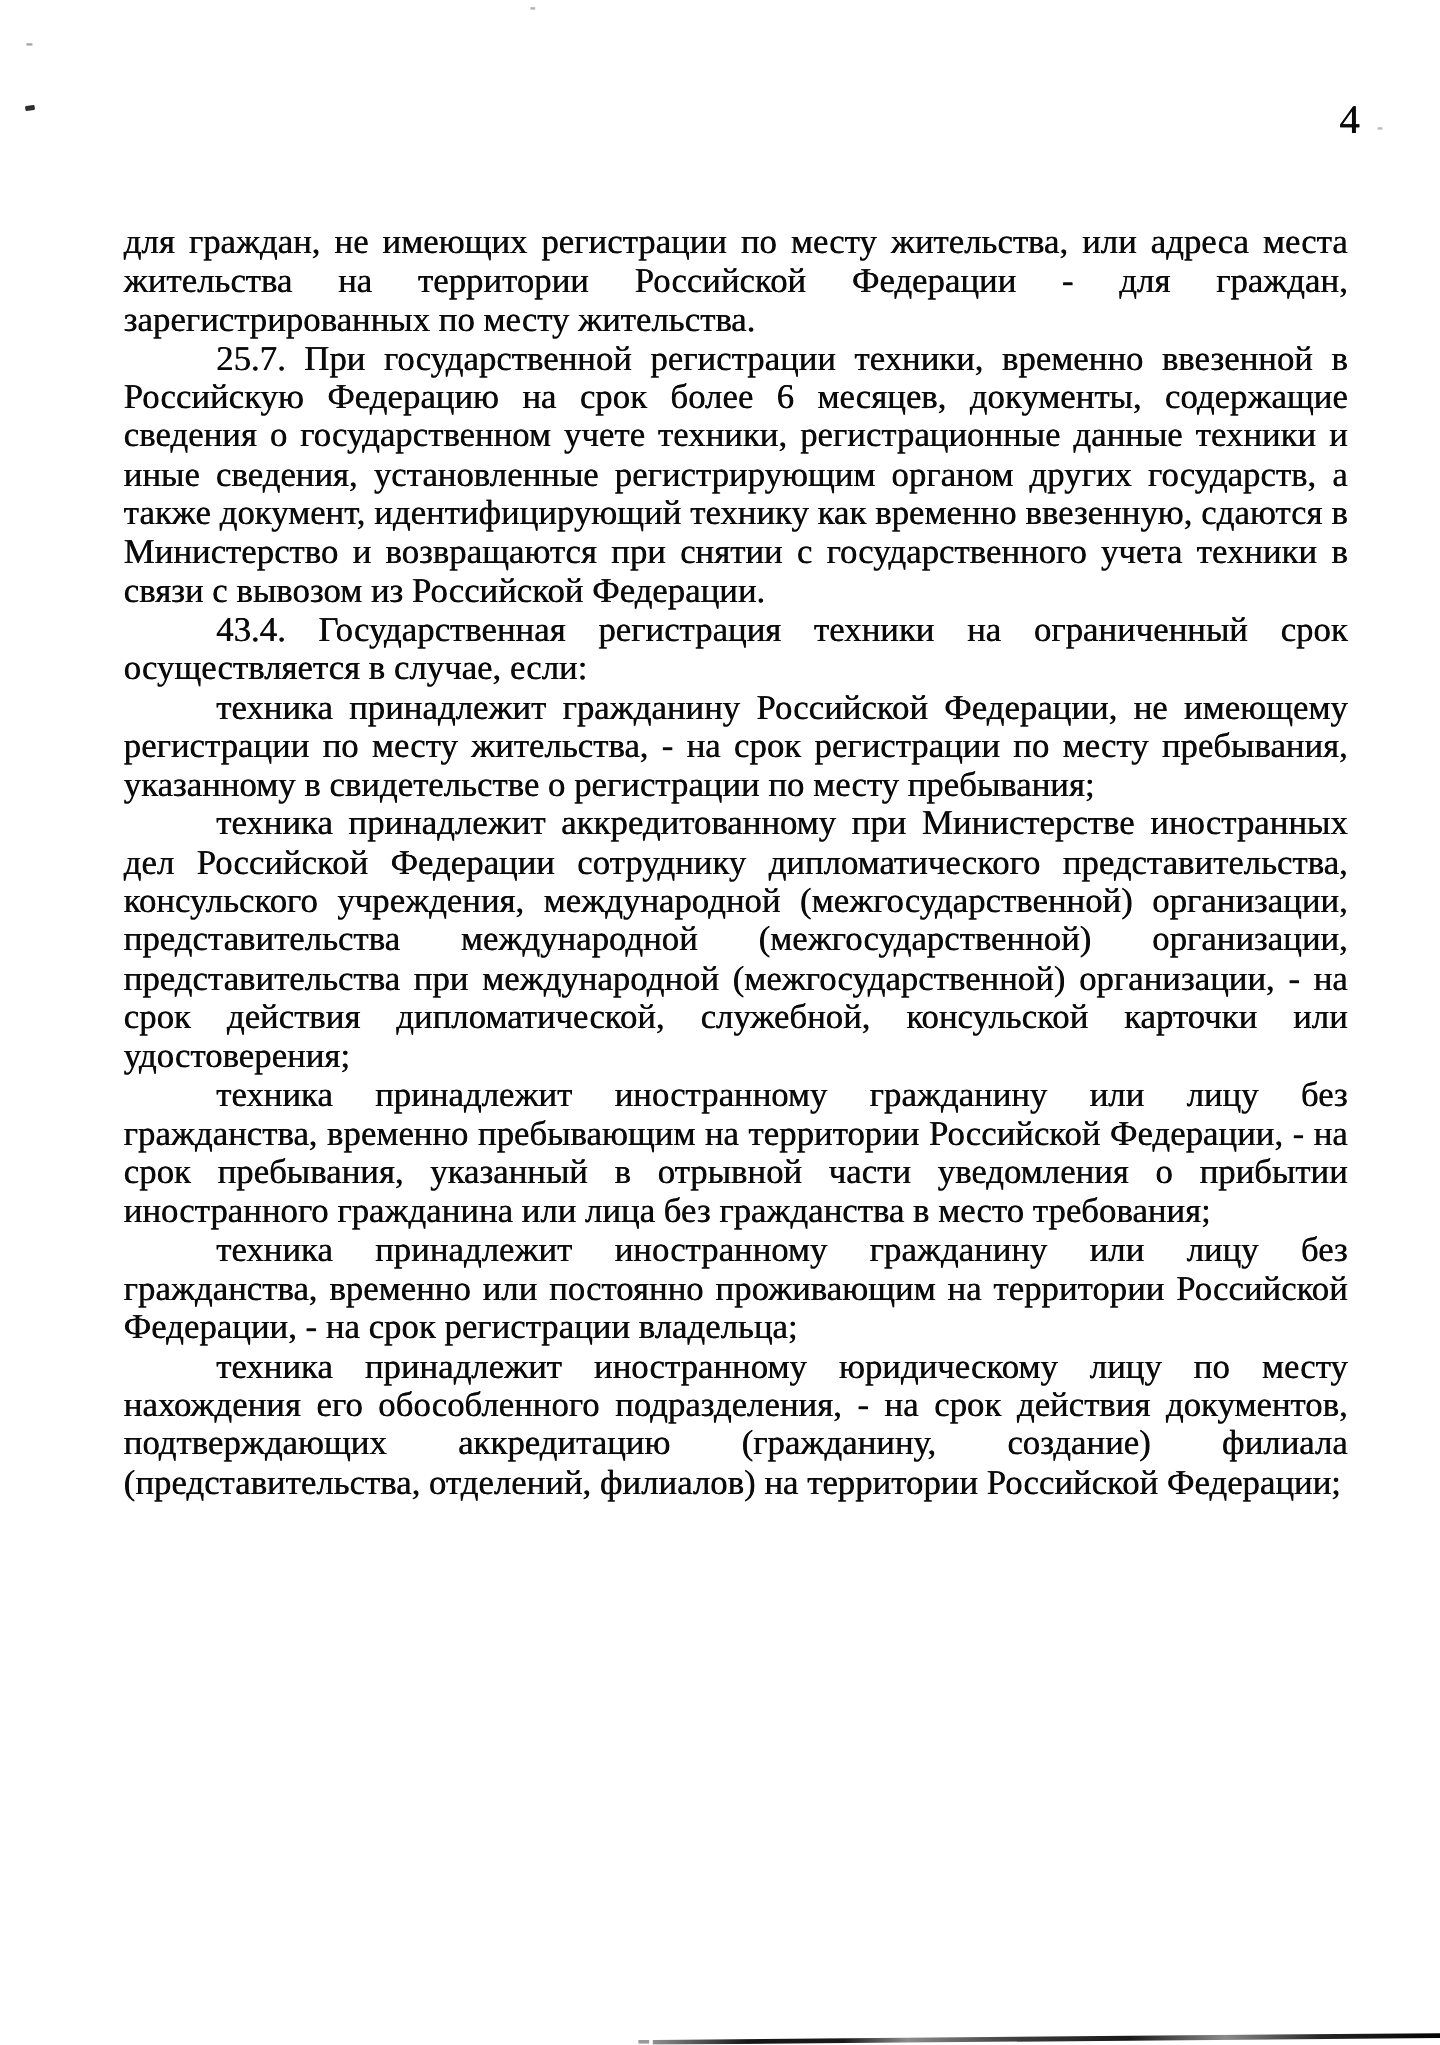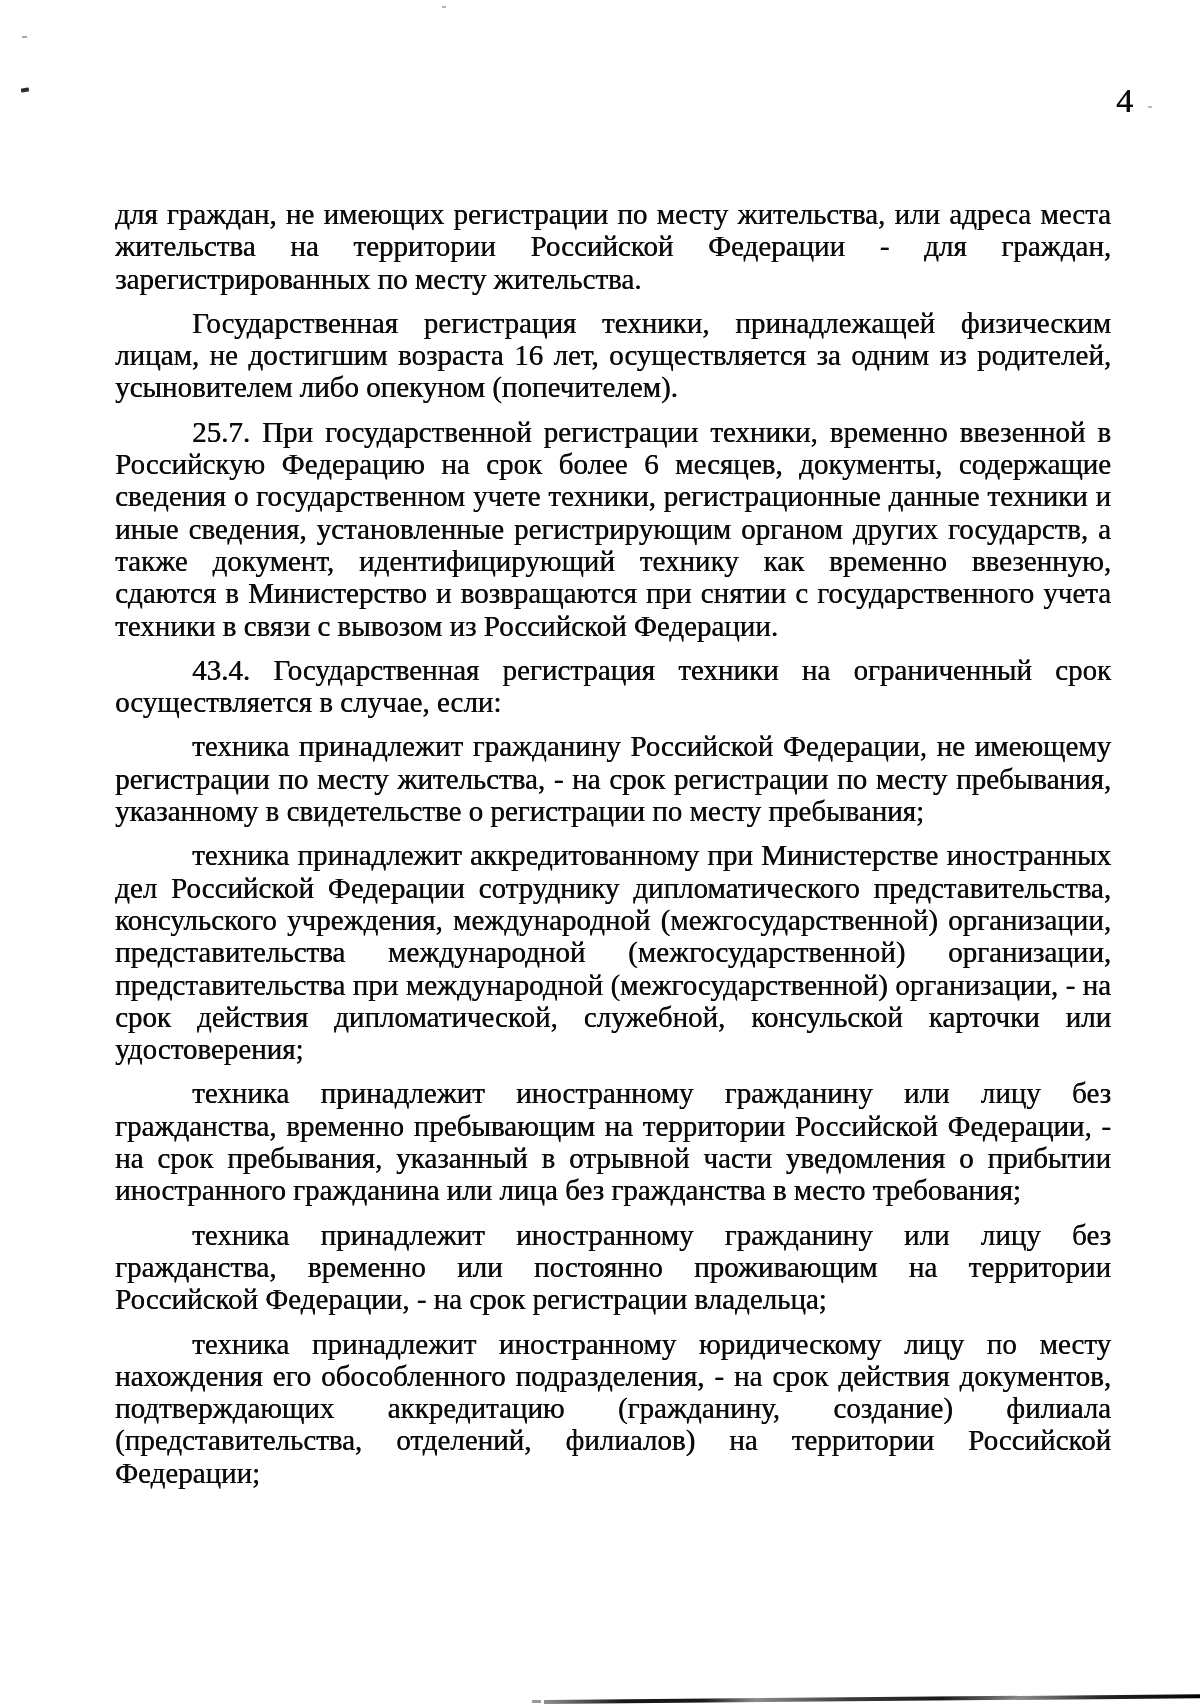--- a/index.html
+++ b/index.html
@@ -30,21 +30,21 @@
     left: 103px;
     top: 186px;
     width: 1020px;
     font-size: 29px;
     line-height: 32.3px;
     text-align: justify;
     color: #0b0b0b;
     text-shadow: 0.4px 0 0 currentColor;
   }
   .body-text p {
-    margin: 12px;
+    margin: 0;
     padding: 0;
     text-indent: 77px;
   }
   .body-text p.continuation {
     text-indent: 0;
   }
   
   .speck {
     position: absolute;
     background: #aaaaaa;
@@ -75,21 +75,20 @@
 </style>
 </head>
 <body>
 
 <div class="page">
 
   <div class="page-number">4</div>
 
   <div class="body-text">
     <p class="continuation">для граждан, не имеющих регистрации по месту жительства, или адреса места жительства на территории Российской Федерации - для граждан, зарегистрированных по месту жительства.</p>
-    <p>Государственная регистрация техники, принадлежащей физическим лицам, не достигшим возраста 16 лет, осуществляется за одним из родителей, усыновителем либо опекуном (попечителем).</p>
     <p>25.7. При государственной регистрации техники, временно ввезенной в Российскую Федерацию на срок более 6 месяцев, документы, содержащие сведения о государственном учете техники, регистрационные данные техники и иные сведения, установленные регистрирующим органом других государств, а также документ, идентифицирующий технику как временно ввезенную, сдаются в Министерство и возвращаются при снятии с государственного учета техники в связи с вывозом из Российской Федерации.</p>
     <p>43.4. Государственная регистрация техники на ограниченный срок осуществляется в случае, если:</p>
     <p>техника принадлежит гражданину Российской Федерации, не имеющему регистрации по месту жительства, - на срок регистрации по месту пребывания, указанному в свидетельстве о регистрации по месту пребывания;</p>
     <p>техника принадлежит аккредитованному при Министерстве иностранных дел Российской Федерации сотруднику дипломатического представительства, консульского учреждения, международной (межгосударственной) организации, представительства международной (межгосударственной) организации, представительства при международной (межгосударственной) организации, - на срок действия дипломатической, служебной, консульской карточки или удостоверения;</p>
     <p>техника принадлежит иностранному гражданину или лицу без гражданства, временно пребывающим на территории Российской Федерации, - на срок пребывания, указанный в отрывной части уведомления о прибытии иностранного гражданина или лица без гражданства в место требования;</p>
     <p>техника принадлежит иностранному гражданину или лицу без гражданства, временно или постоянно проживающим на территории Российской Федерации, - на срок регистрации владельца;</p>
     <p>техника принадлежит иностранному юридическому лицу по месту нахождения его обособленного подразделения, - на срок действия документов, подтверждающих аккредитацию (гражданину, создание) филиала (представительства, отделений, филиалов) на территории Российской Федерации;</p>
   </div>
 
   <div class="speck speck-margin-top"></div>

